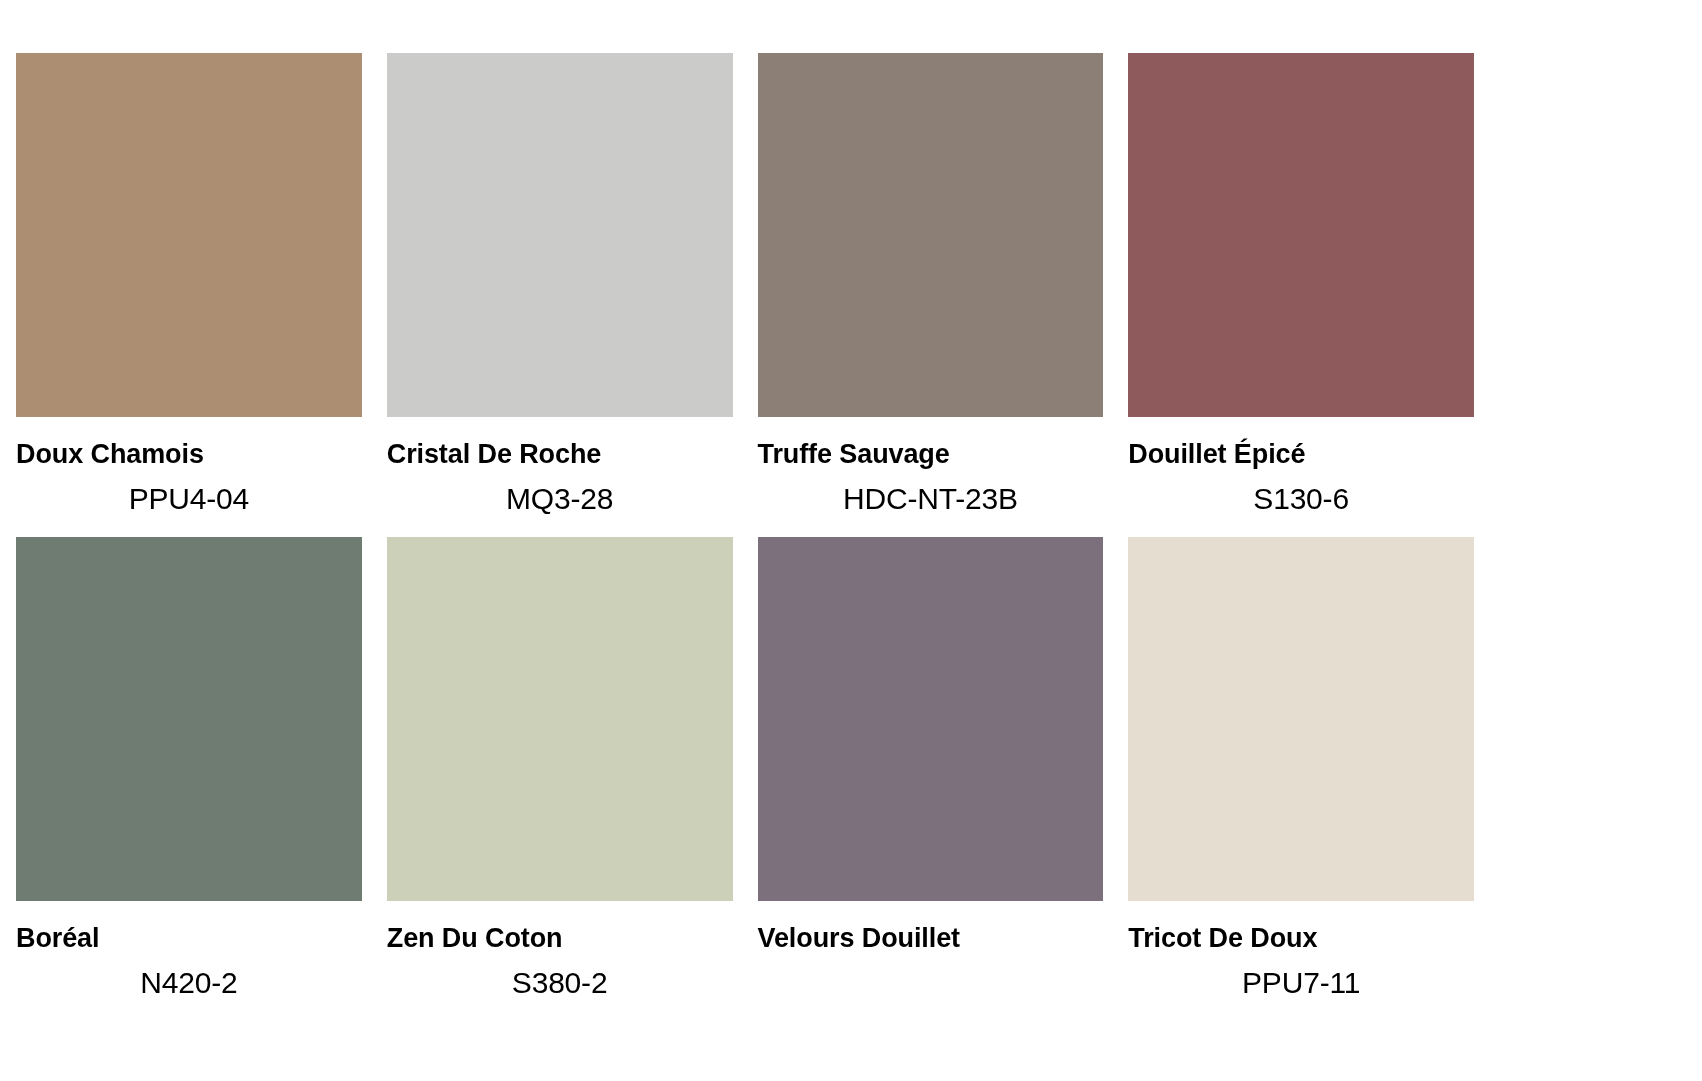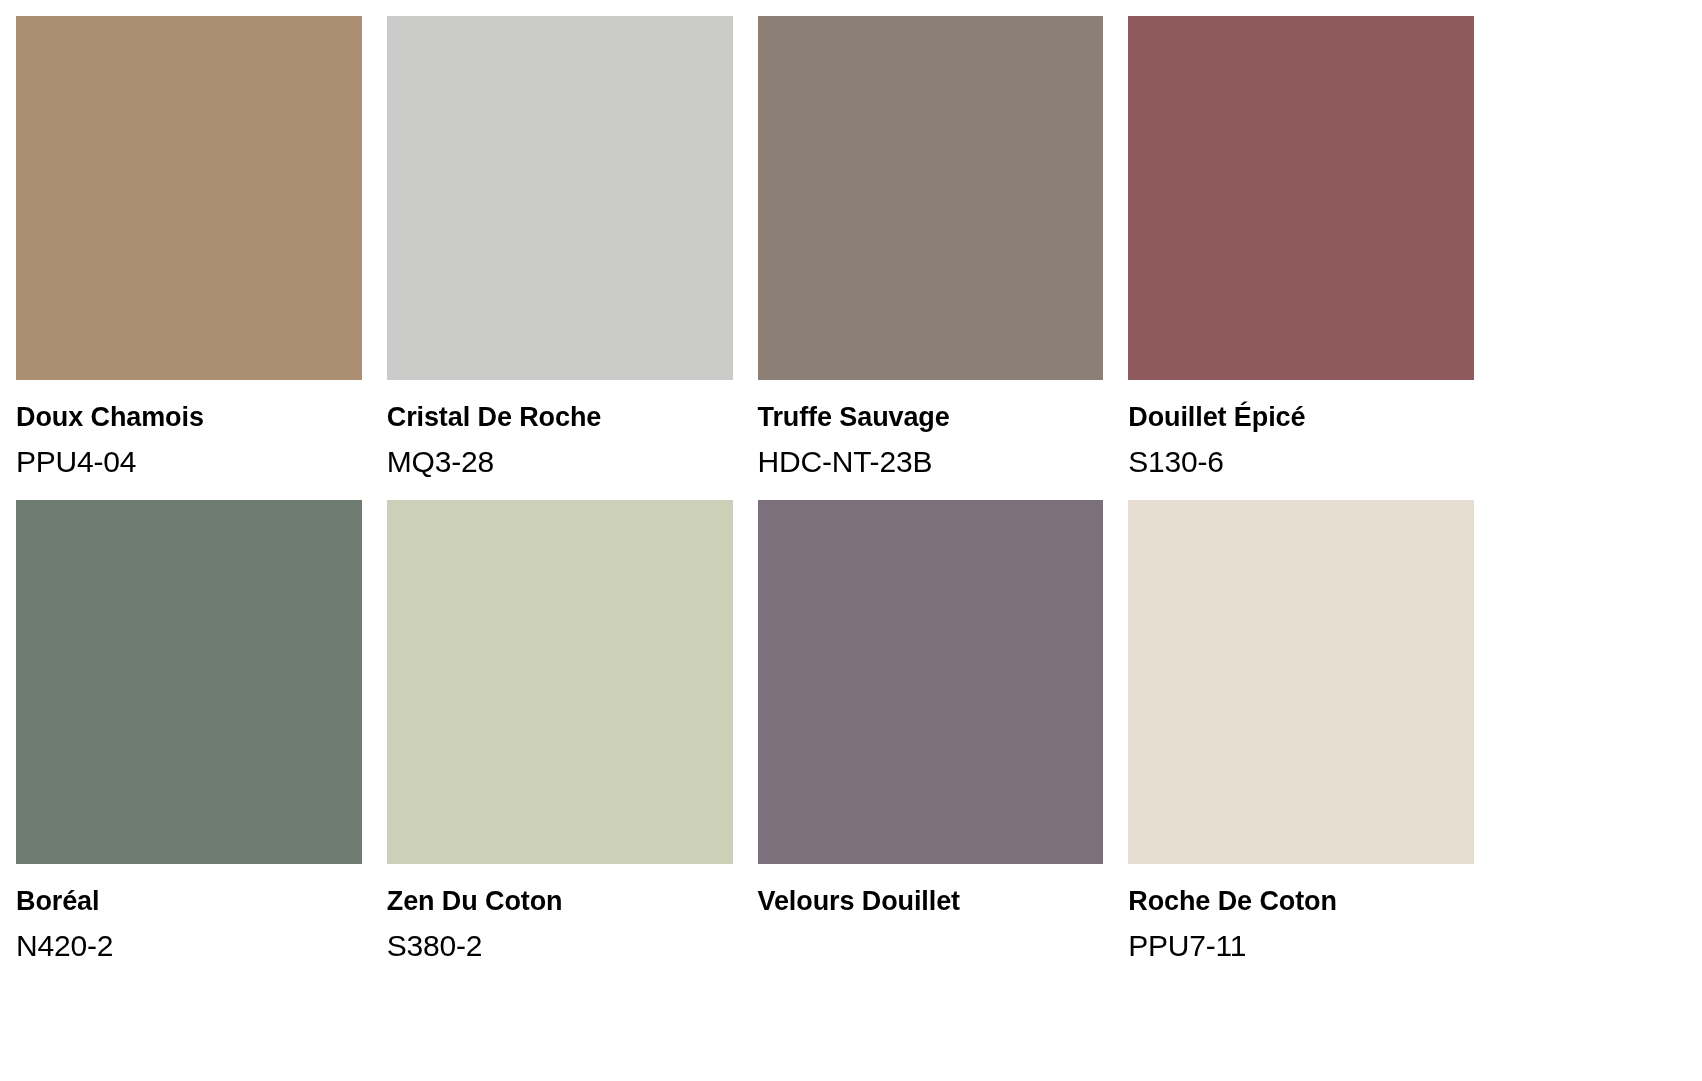--- a/index.html
+++ b/index.html
@@ -18,20 +18,21 @@
   }
 
   .palette-grid {
     width: 1490px;
     padding: 16px 16px 0 16px;
     display: grid;
     grid-template-columns: repeat(4, 1fr);
     grid-template-rows: repeat(2, auto);
     column-gap: 25px;
     row-gap: 20px;
+    margin-top: 37px;
   }
 
   .swatch-card {
     display: flex;
     flex-direction: column;
     align-items: stretch;
   }
 
   .swatch-chip {
     width: 100%;
@@ -53,20 +54,21 @@
   }
 
   .swatch-code {
     font-size: 30px;
     font-weight: normal;
     color: #000000;
     line-height: 1.25;
     padding-top: 9px;
     letter-spacing: -0.2px;
     white-space: nowrap;
+    text-align: center;
   }
 </style>
 </head>
 <body style="background-color: rgb(255, 255, 255);">
 
 <div class="palette-grid" style="grid-template-columns: repeat(4, 1fr);">
 
   <div class="swatch-card">
     <div class="swatch-chip" style="background-color: rgb(172, 142, 115);"></div>
     <div class="swatch-meta">
@@ -118,18 +120,18 @@
   <div class="swatch-card">
     <div class="swatch-chip" style="background-color: rgb(124, 112, 124);"></div>
     <div class="swatch-meta">
       <div class="swatch-name">Velours Douillet</div>
     </div>
   </div>
 
   <div class="swatch-card">
     <div class="swatch-chip" style="background-color: rgb(229, 221, 208);"></div>
     <div class="swatch-meta">
-      <div class="swatch-name">Roche De Coton</div>
+      <div class="swatch-name">Tricot De Doux</div>
       <div class="swatch-code">PPU7-11</div>
     </div>
   </div>
 
 </div>
 
 </body></html>

